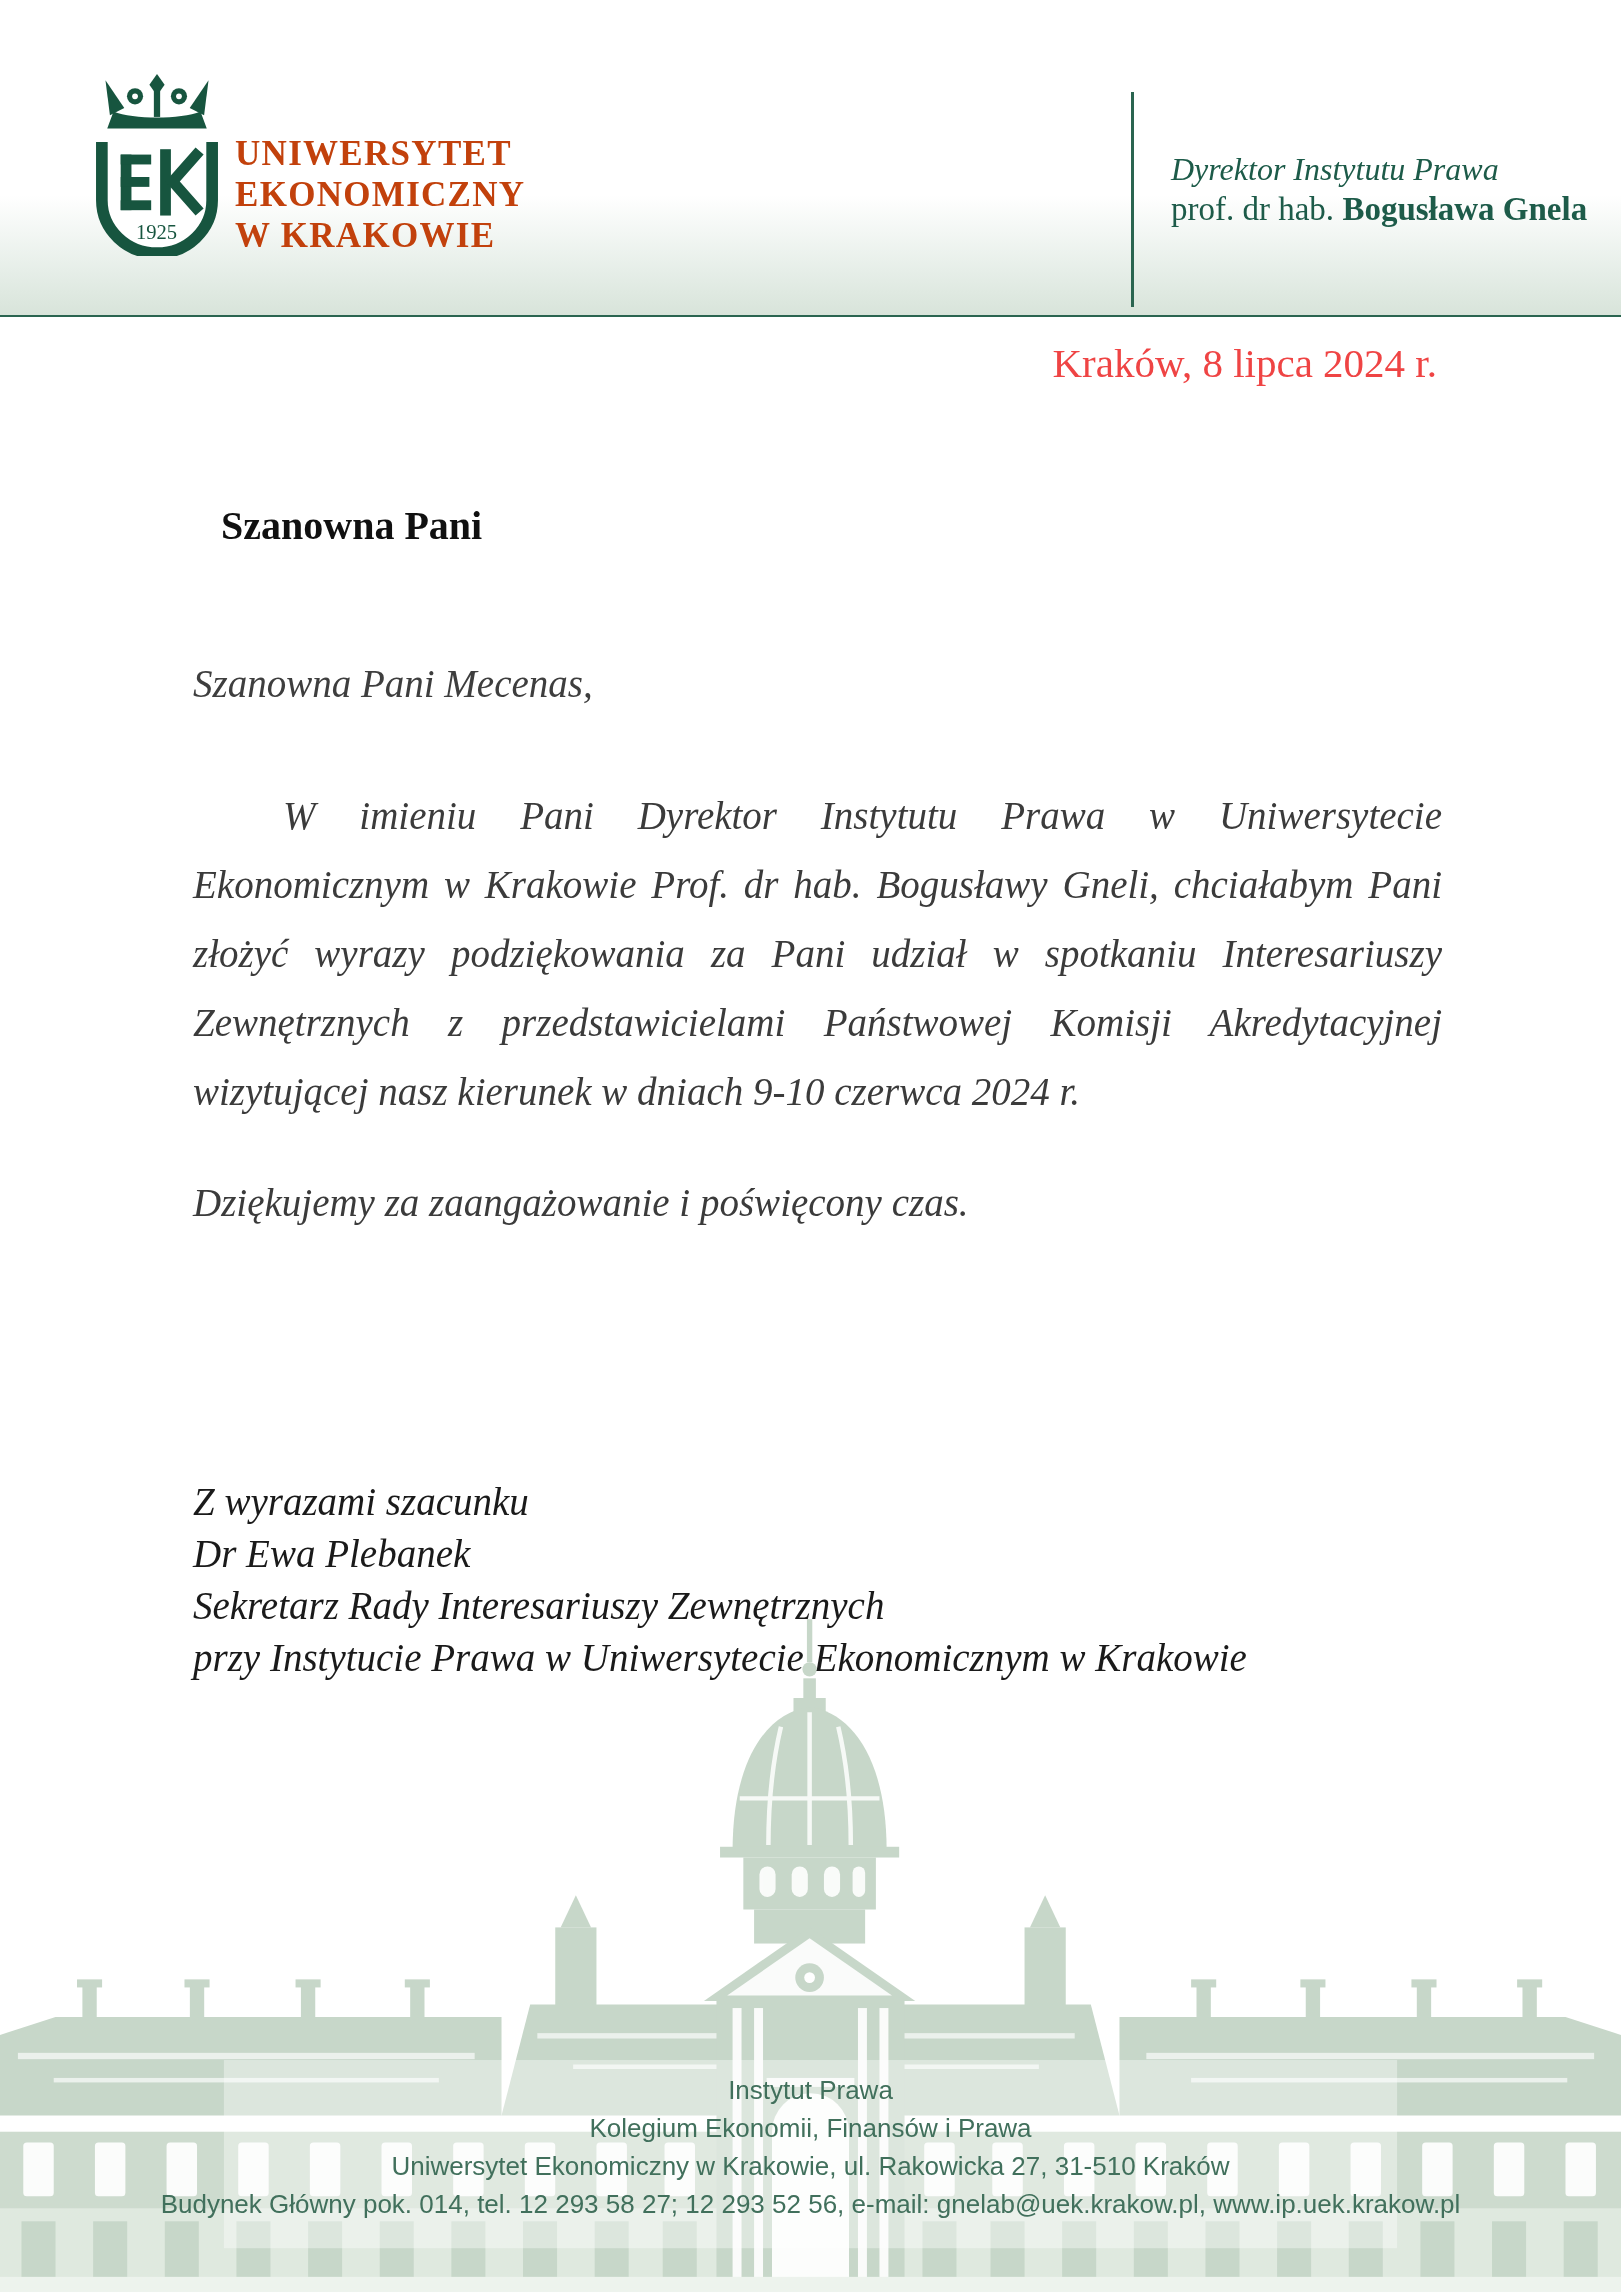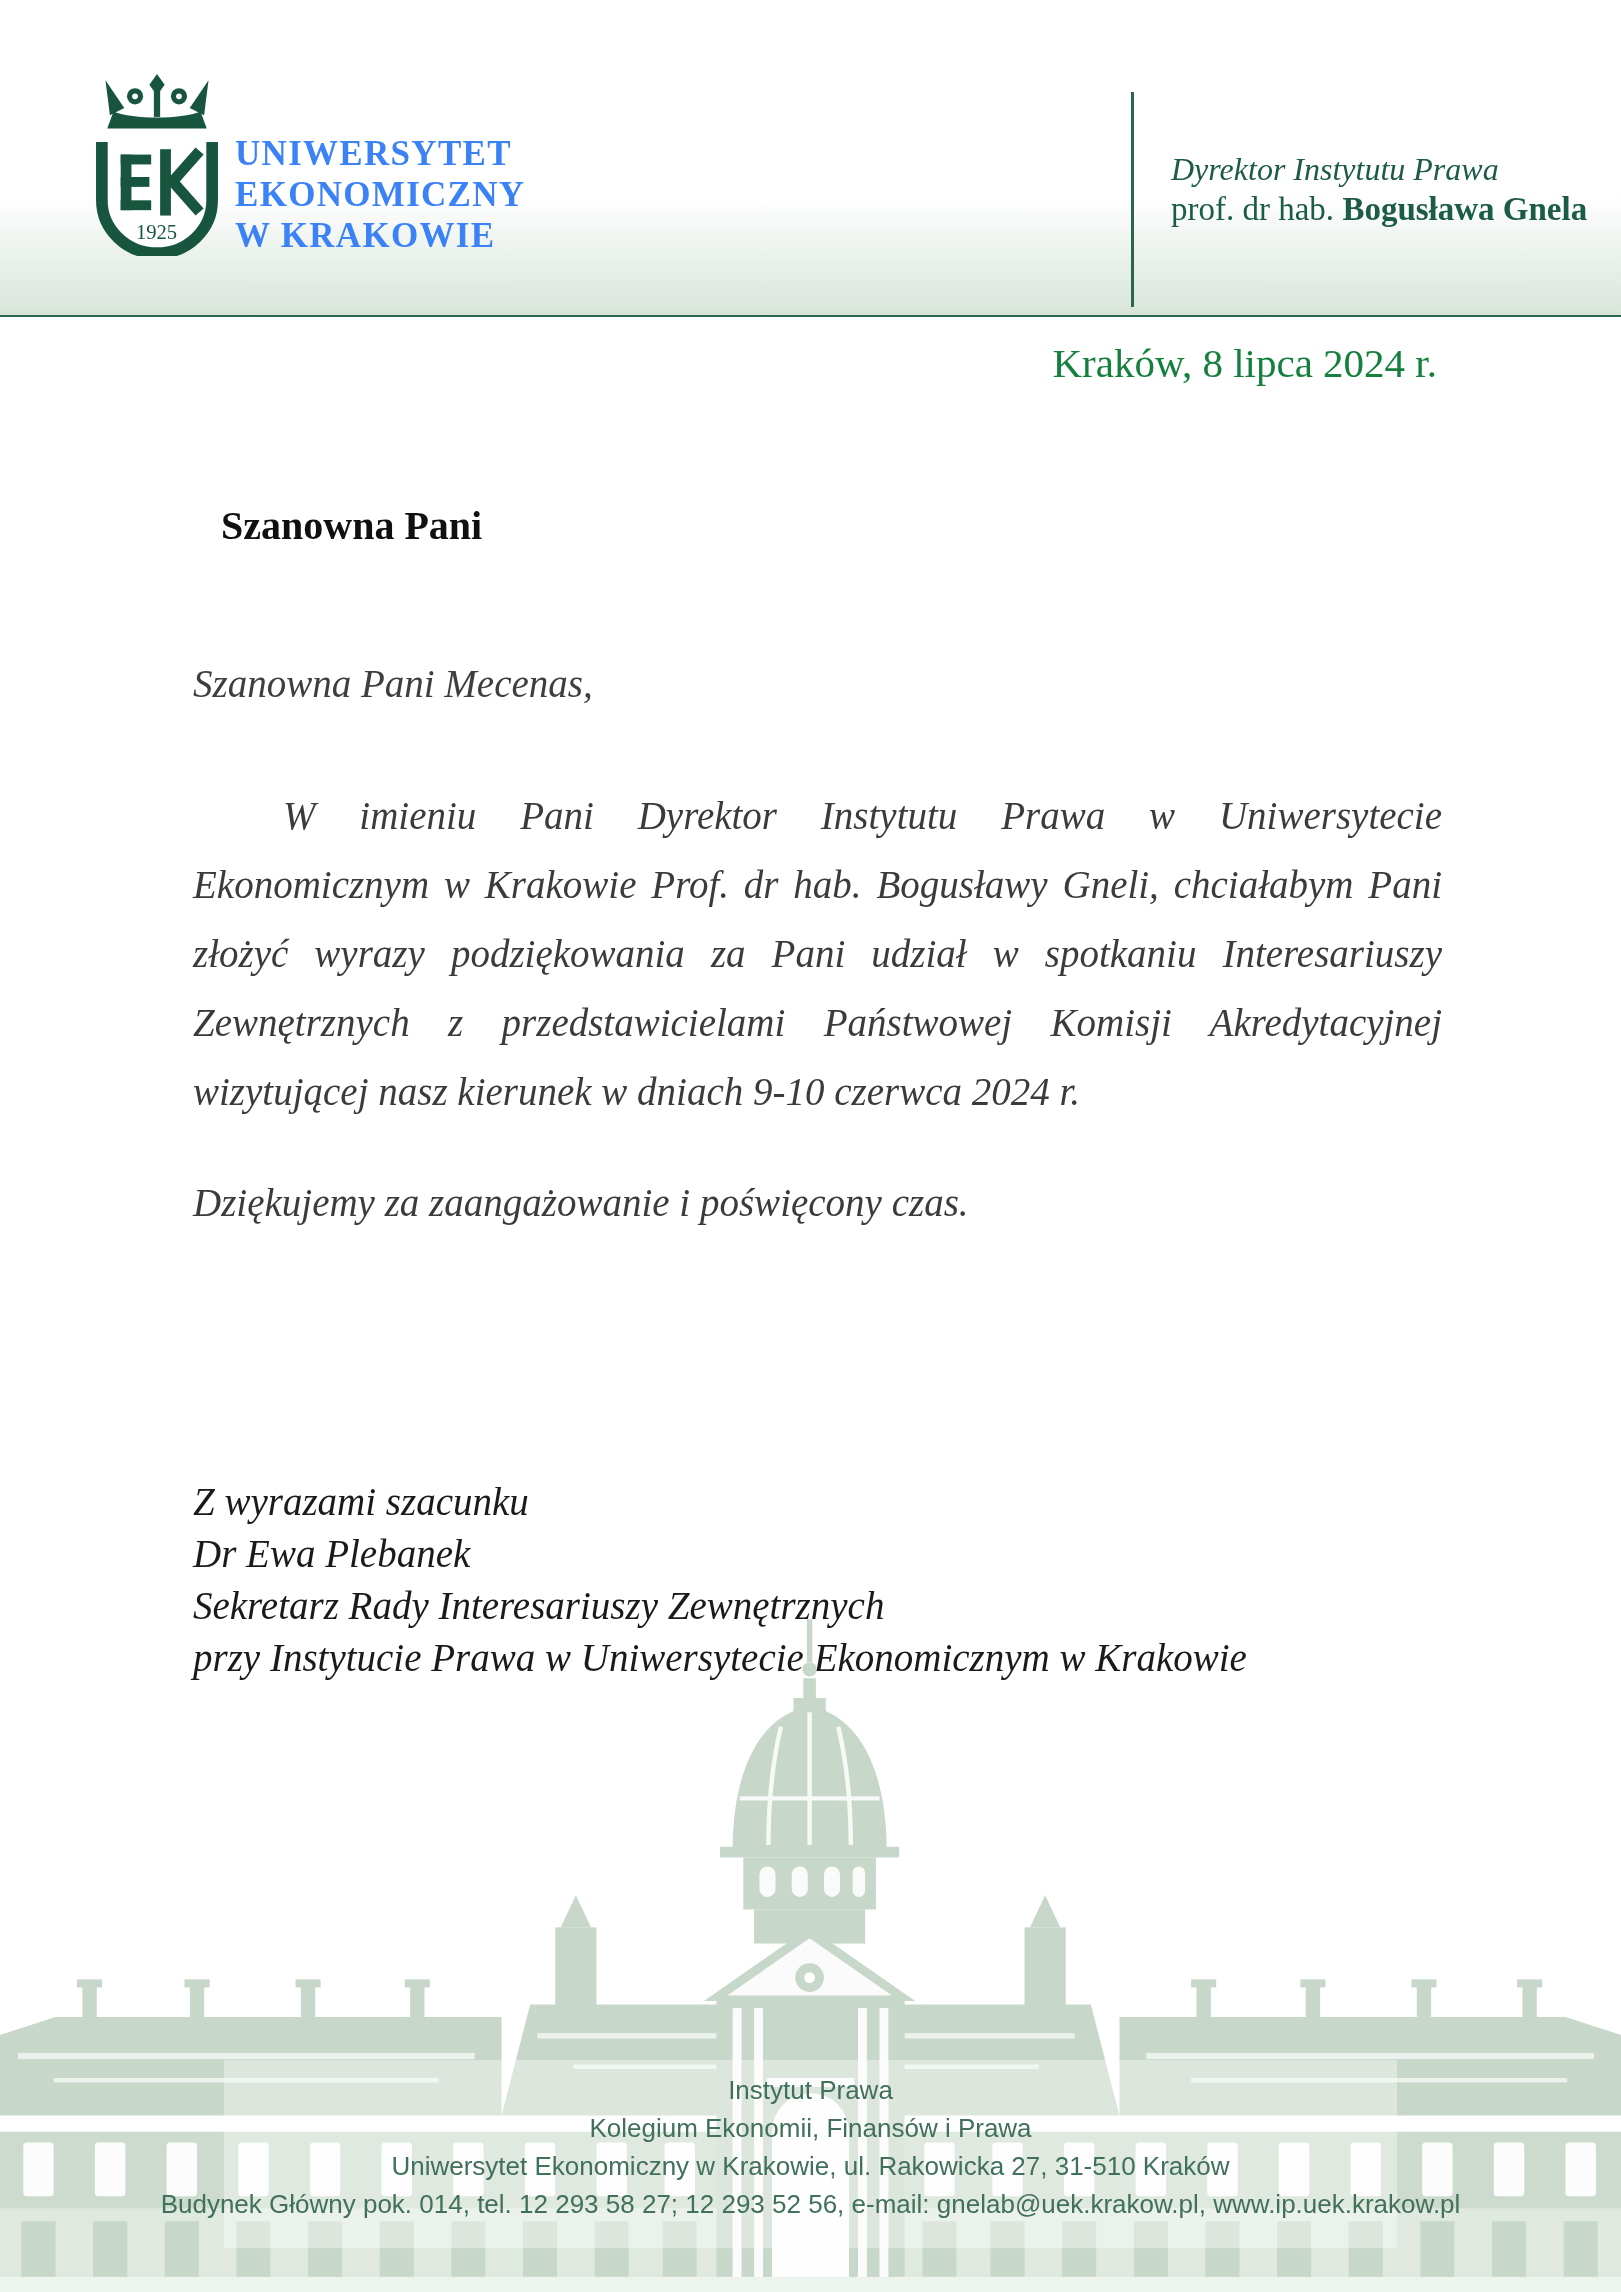--- a/index.html
+++ b/index.html
@@ -13,32 +13,32 @@
   }
   
   .header-band{
     position:absolute;left:0;top:0;width:1621px;height:315px;
     background:linear-gradient(180deg,#ffffff 0%,#ffffff 62%,#e6eee8 86%,#d8e4da 100%);
     border-bottom:2.7px solid #2a6550;
   }
   .logo-icon{position:absolute;left:92px;top:72px;}
   .org-name{
     position:absolute;left:235px;top:133px;
-    color:#3b82f6;font-size:35px;line-height:41px;font-weight:600;
+    color:#c2410c;font-size:35px;line-height:41px;font-weight:600;
     letter-spacing:1.3px;
   }
   .hdr-rule-v{position:absolute;left:1131px;top:92px;width:2.7px;height:215px;background:#2a6550;}
   .signatory{position:absolute;left:1171px;top:150px;color:#1d5b49;}
   .signatory .role{font-style:italic;font-size:32px;line-height:39px;}
   .signatory .who{font-size:33px;line-height:41px;}
   .signatory .who b{font-weight:bold;}
   
   .dateline{
     position:absolute;right:184px;top:339px;
-    font-size:41px;color:#15803d;white-space:nowrap;margin-left:44px;
+    font-size:41px;color:#ef4444;white-space:nowrap;margin-left:44px;
   }
   .recipient{
     position:absolute;left:193px;top:498px;
     font-size:40px;line-height:56px;font-weight:bold;color:#101010;margin-left:28px;
   }
   .salutation{
     position:absolute;left:193px;top:661px;
     font-size:39px;font-style:italic;color:#3e3e3e;
   }
   .body-par{

